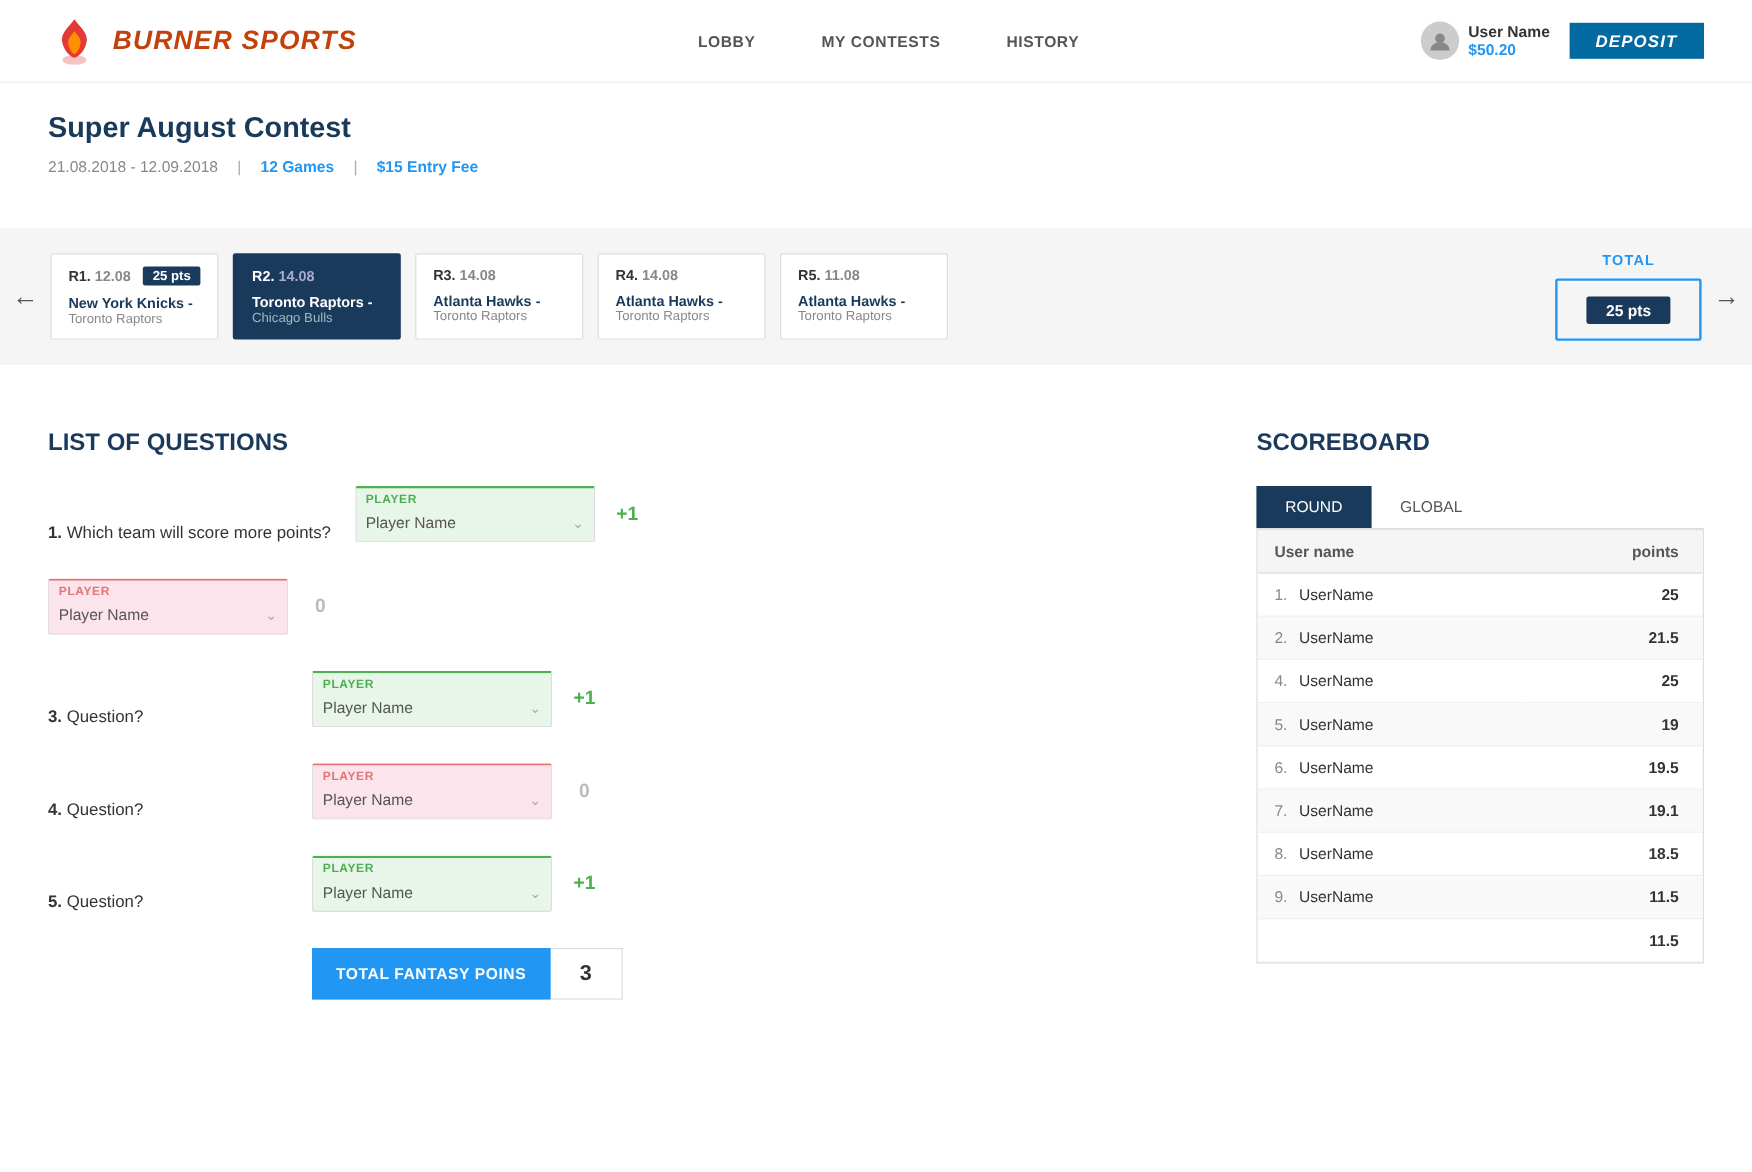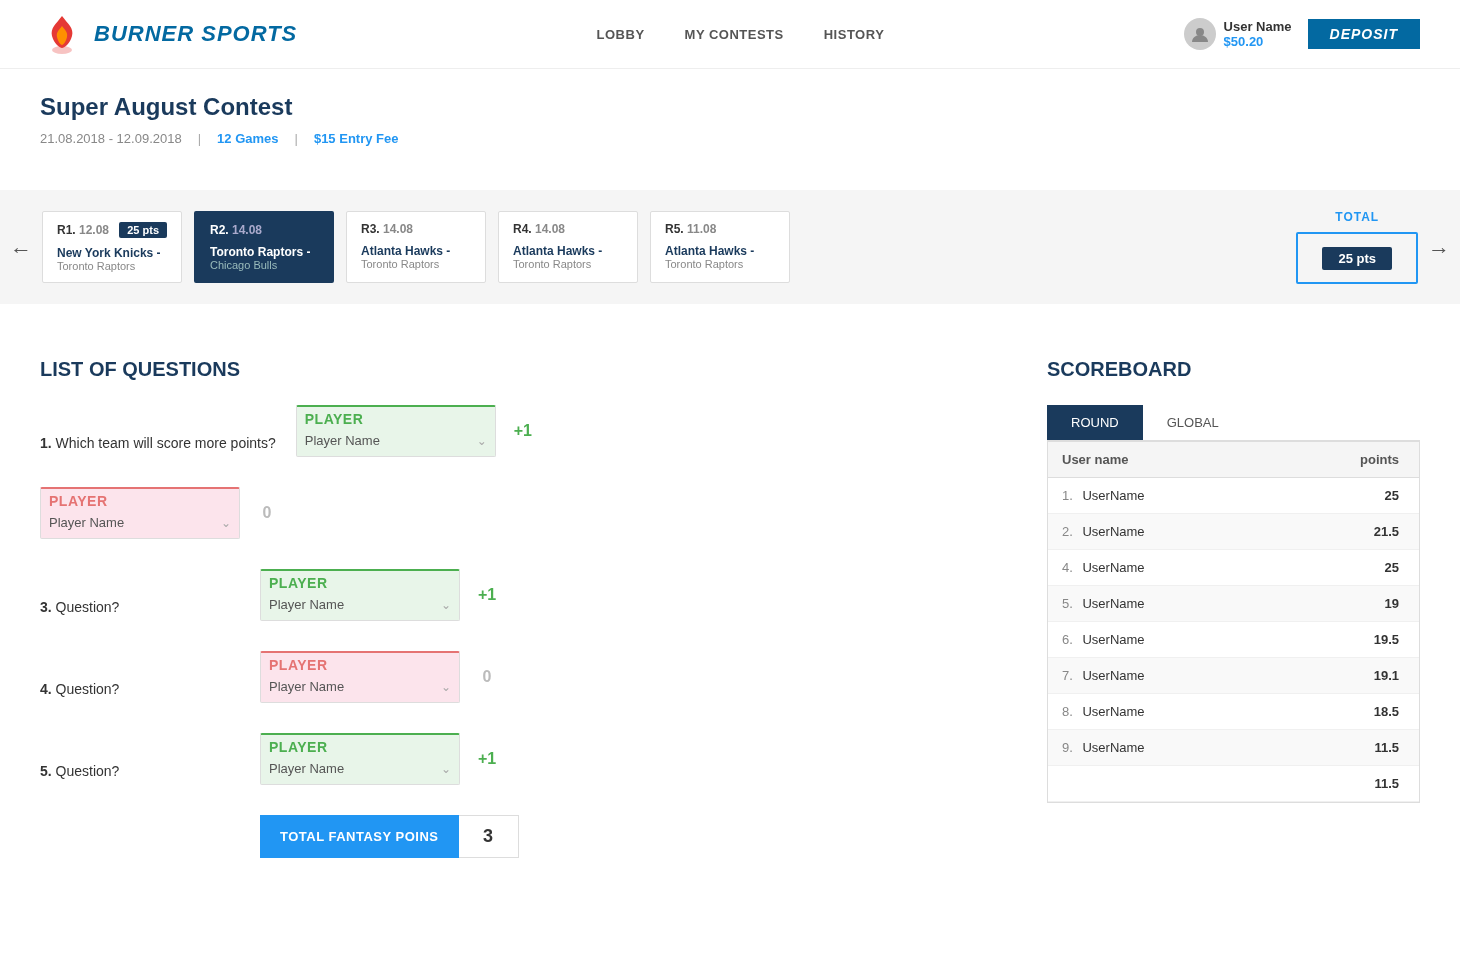--- a/index.html
+++ b/index.html
@@ -19,26 +19,26 @@
       gap: 10px;
     }
     .logo-flame {
       width: 44px;
       height: 44px;
     }
     .logo-text {
       font-size: 22px;
       font-weight: 900;
       font-style: italic;
-      color: #0369a1;
+      color: #c2410c;
       letter-spacing: 1px;
     }
     .nav {
       display: flex;
-      gap: 40px;
+      gap: 55px;
       align-items: center;
     }
     .nav-item {
       font-size: 13px;
       font-weight: 600;
       color: #555;
       cursor: pointer;
       text-decoration: none;
       letter-spacing: 0.5px;
     }
@@ -265,21 +265,21 @@
     }
     .player-dropdown-wrap.correct {
       background: #e8f5e9;
       border-top-color: #4caf50;
     }
     .player-dropdown-wrap.incorrect {
       background: #fce4ec;
       border-top-color: #e57373;
     }
     .player-dropdown-label {
-      font-size: 14px;
+      font-size: 10px;
       font-weight: 700;
       color: #2196f3;
       padding: 4px 8px 0 8px;
       letter-spacing: 0.5px;
     }
     .player-dropdown-wrap.correct .player-dropdown-label { color: #4caf50; }
     .player-dropdown-wrap.incorrect .player-dropdown-label { color: #e57373; }
 
     .player-dropdown {
       display: flex;

